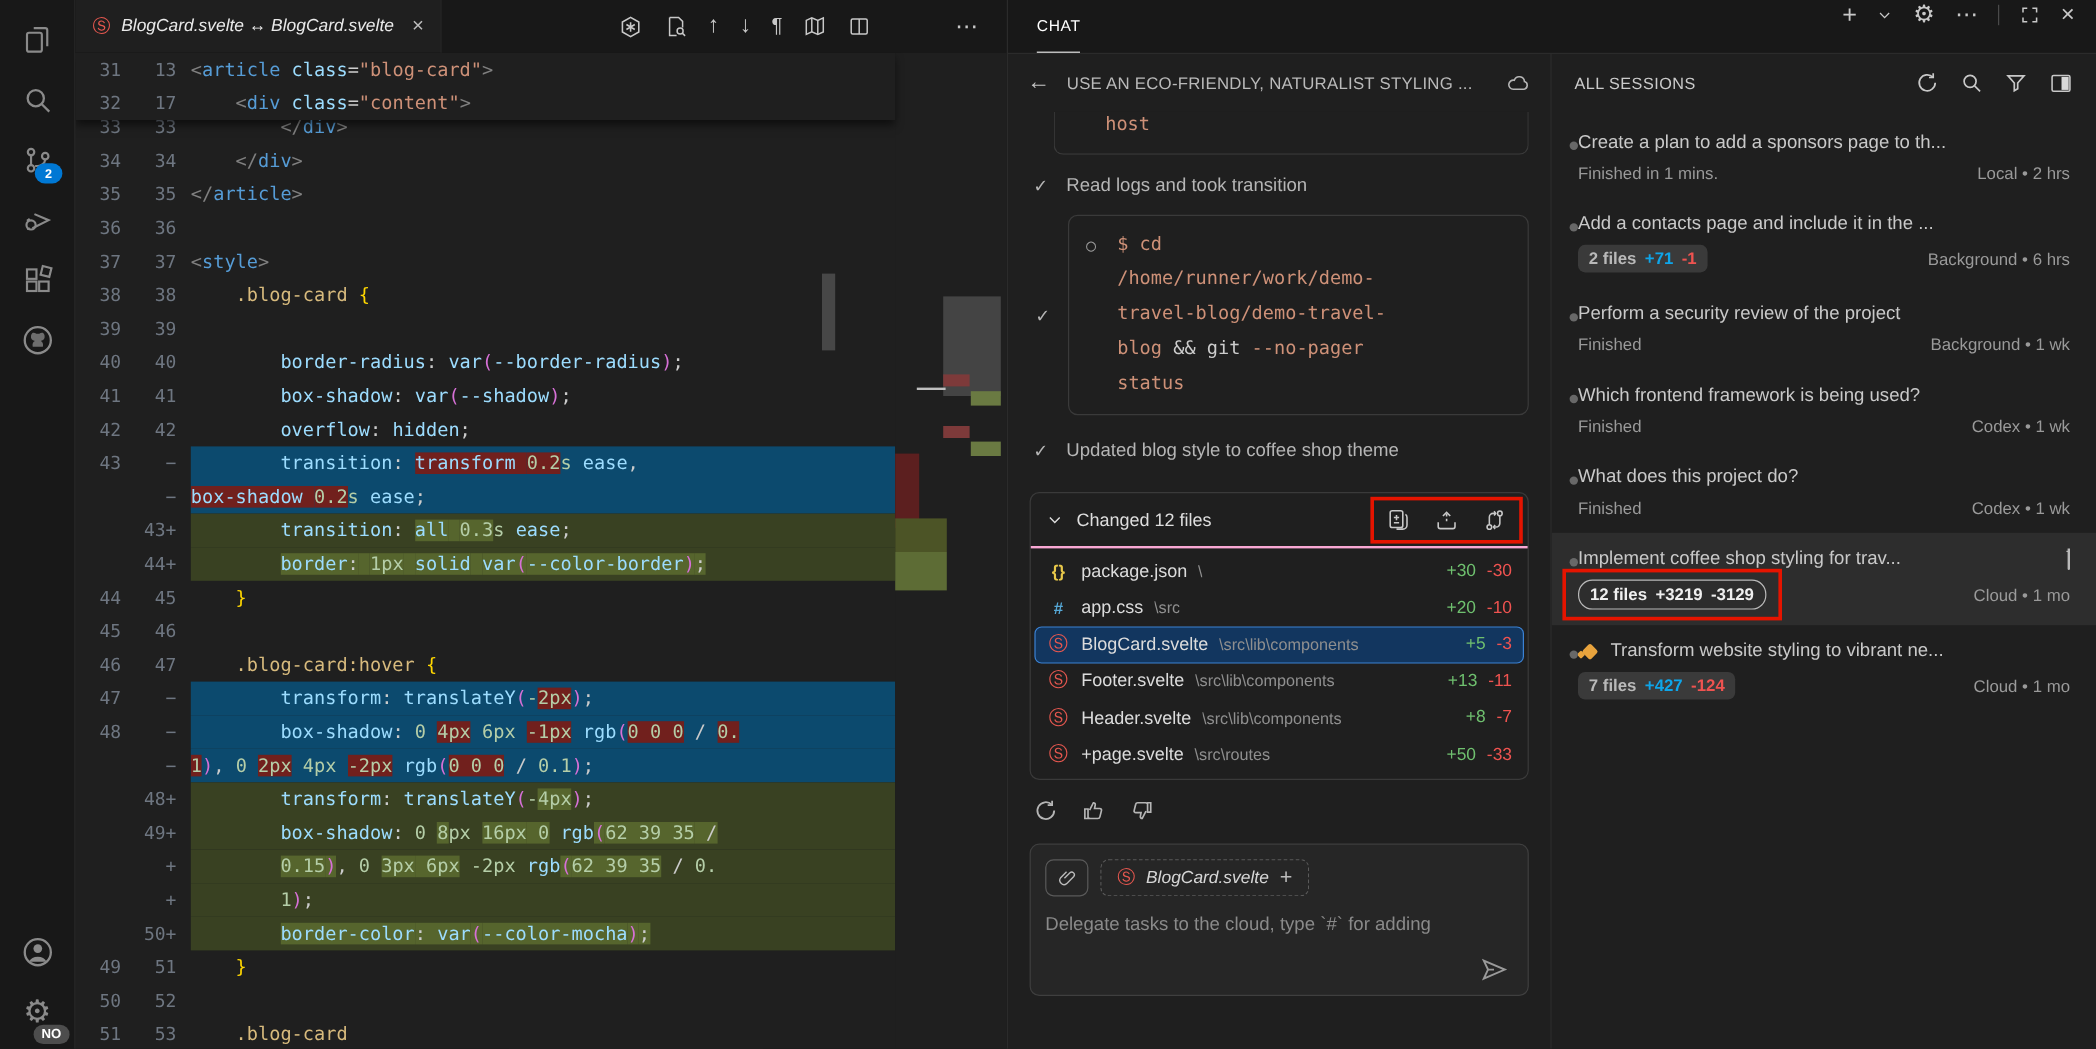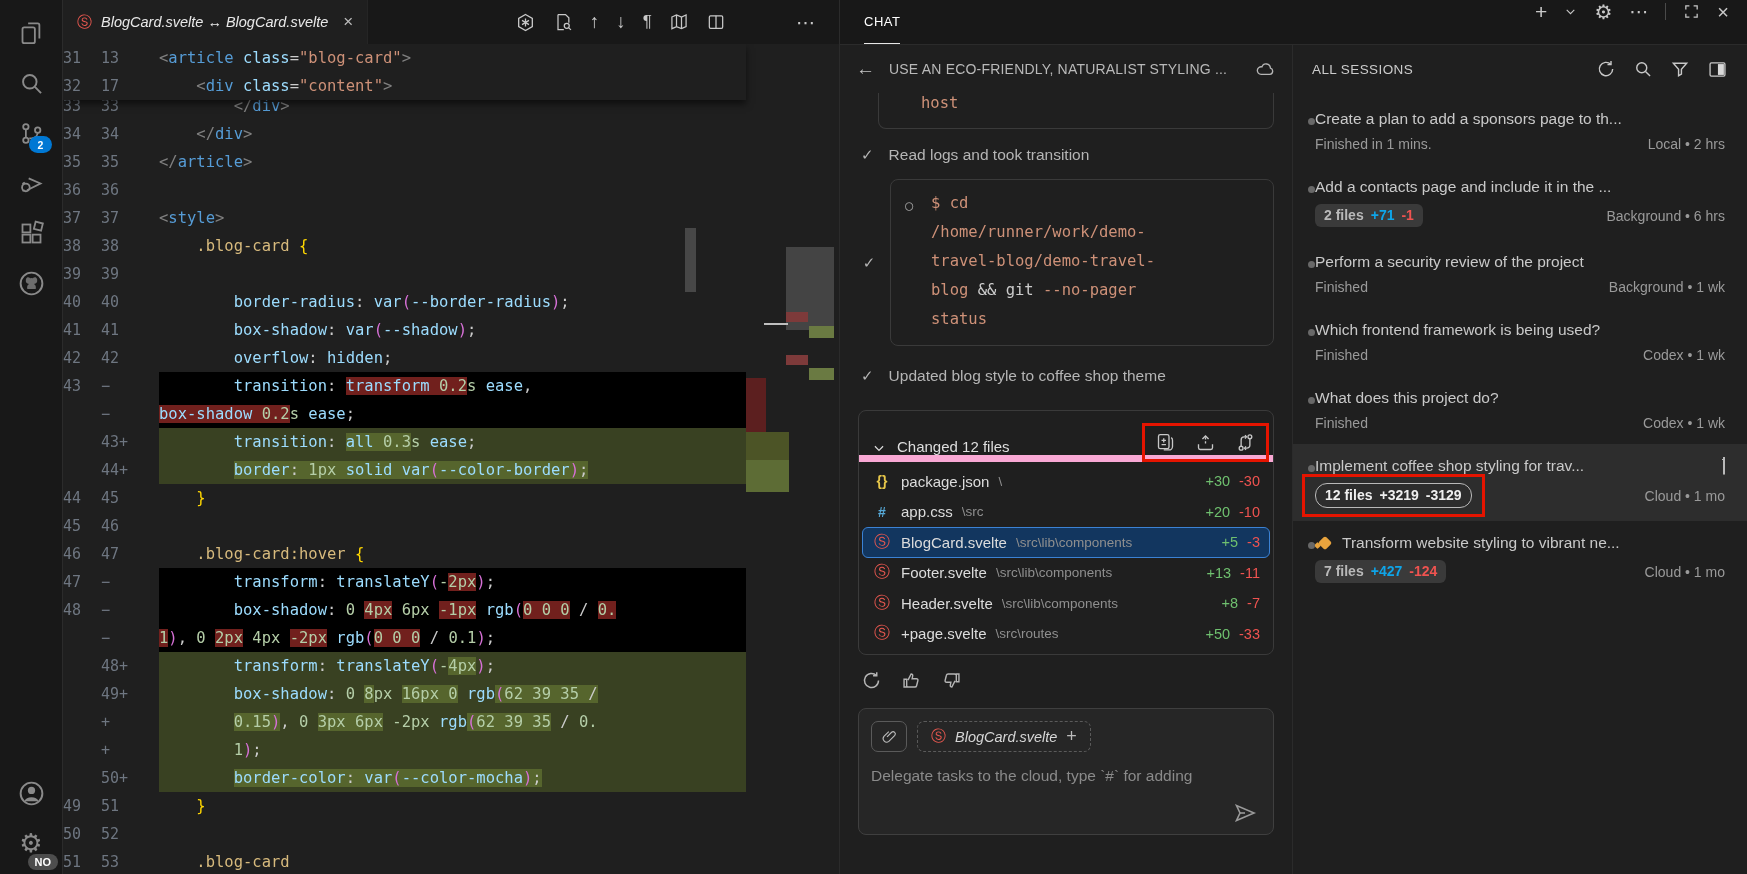--- a/index.html
+++ b/index.html
@@ -29,24 +29,24 @@
   .tab .sv{font-style:normal}
   .tabclose{color:#bdbdbd;font-size:17px;margin-left:6px;font-style:normal}
   .etools{margin-left:auto;display:flex;align-items:center;gap:17px;color:#c8c8c8;padding-right:24px}
   .etools .gap{width:36px}
   .ebody{position:relative;flex:1;overflow:hidden}
   .rows{padding-top:48px;margin-right:93px}
   .sticky{position:absolute;top:0;left:0;right:93px;background:#1f1f1f;
           box-shadow:0 4px 7px rgba(0,0,0,.55);z-index:3}
   .crow{display:flex;height:28px;line-height:28px;font-family:"DejaVu Sans Mono",monospace;
         font-size:15.5px;white-space:pre}
-  .gut{width:38px;flex:none;color:#6e7681;font-size:15px}
+  .gut{width:38px;flex:none;text-align:right;color:#6e7681;font-size:15px}
   .gut2{width:46px;padding-right:2px}
   .ctext{flex:1;margin-left:10px;white-space:pre;overflow:hidden}
-  .del .ctext{background:#000000}
+  .del .ctext{background:#0c4a6e}
   .add .ctext{background:#394122}
   .del .hl{background:#71201d}
   .add .hl{background:#56652d}
   .c-g{color:#808080}.c-t{color:#569cd6}.c-a{color:#9cdcfe}.c-s{color:#ce9178}
   .c-e{color:#d7ba7d}.c-y{color:#ffd700}.c-n{color:#b5cea8}.c-m{color:#d670d6}.c-w{color:#cccccc}
   .minimap{position:absolute;top:0;right:0;bottom:0;width:93px;background:#1f1f1f}
   .mm{position:absolute}
   .vthumb{position:absolute;left:622px;top:184px;width:11px;height:64px;background:#4f4f4f;opacity:.85}
 
   
@@ -75,22 +75,22 @@
   .step{display:flex;gap:15px;align-items:center;color:#b5b5b5;font-size:15.5px;
         margin:17px 0 13px;padding-left:3px}
   .check{color:#b5b5b5;font-size:15px}
   .cmdrow{display:flex;gap:10px;align-items:center;margin:2px 0 4px}
   .cmdrow .check{width:22px;flex:none;text-align:center}
   .cmdbox{flex:1;position:relative;padding:9px 12px 11px 40px;font-family:"DejaVu Sans Mono",monospace;
           font-size:15.5px;line-height:29px;color:#ce9178}
   .cmdbox .dot{position:absolute;left:14px;top:11px;color:#9a9a9a;font-size:14px}
   .cmdline{white-space:pre}
   .changed{border:1px solid #3a3a3a;border-radius:8px;margin-top:12px}
-  .chghead{height:44px;display:flex;align-items:flex-end;gap:11px;padding:0 13px;
-           border-bottom:7px solid #f9a8d4;font-size:15px;color:#dedede}
+  .chghead{height:44px;display:flex;align-items:center;gap:11px;padding:0 13px;
+           border-bottom:2px solid #f9a8d4;font-size:15px;color:#dedede}
   .chgicons{margin-left:auto;display:flex;align-items:center;gap:19px;color:#c8c8c8;
             position:relative;padding:2px 4px}
   .redring::after{content:"";position:absolute;inset:-7px -9px;border:3px solid #e51400;pointer-events:none}
   .flist{padding:4px 3px 5px}
   .frow{height:30.5px;display:flex;align-items:center;gap:9px;padding:0 9px;font-size:15px;
         color:#dcdcdc;border-radius:6px;border:1px solid transparent;box-sizing:border-box}
   .frow.sel{background:#12365f;border-color:#3b82d4}
   .fico{width:20px;text-align:center;flex:none;font-weight:bold;font-size:14px}
   .fico-json{color:#e8c84a}.fico-css{color:#56a8d6}.fico-svelte{color:#e5574f;font-size:16px;font-weight:normal}
   .fname{white-space:nowrap}

